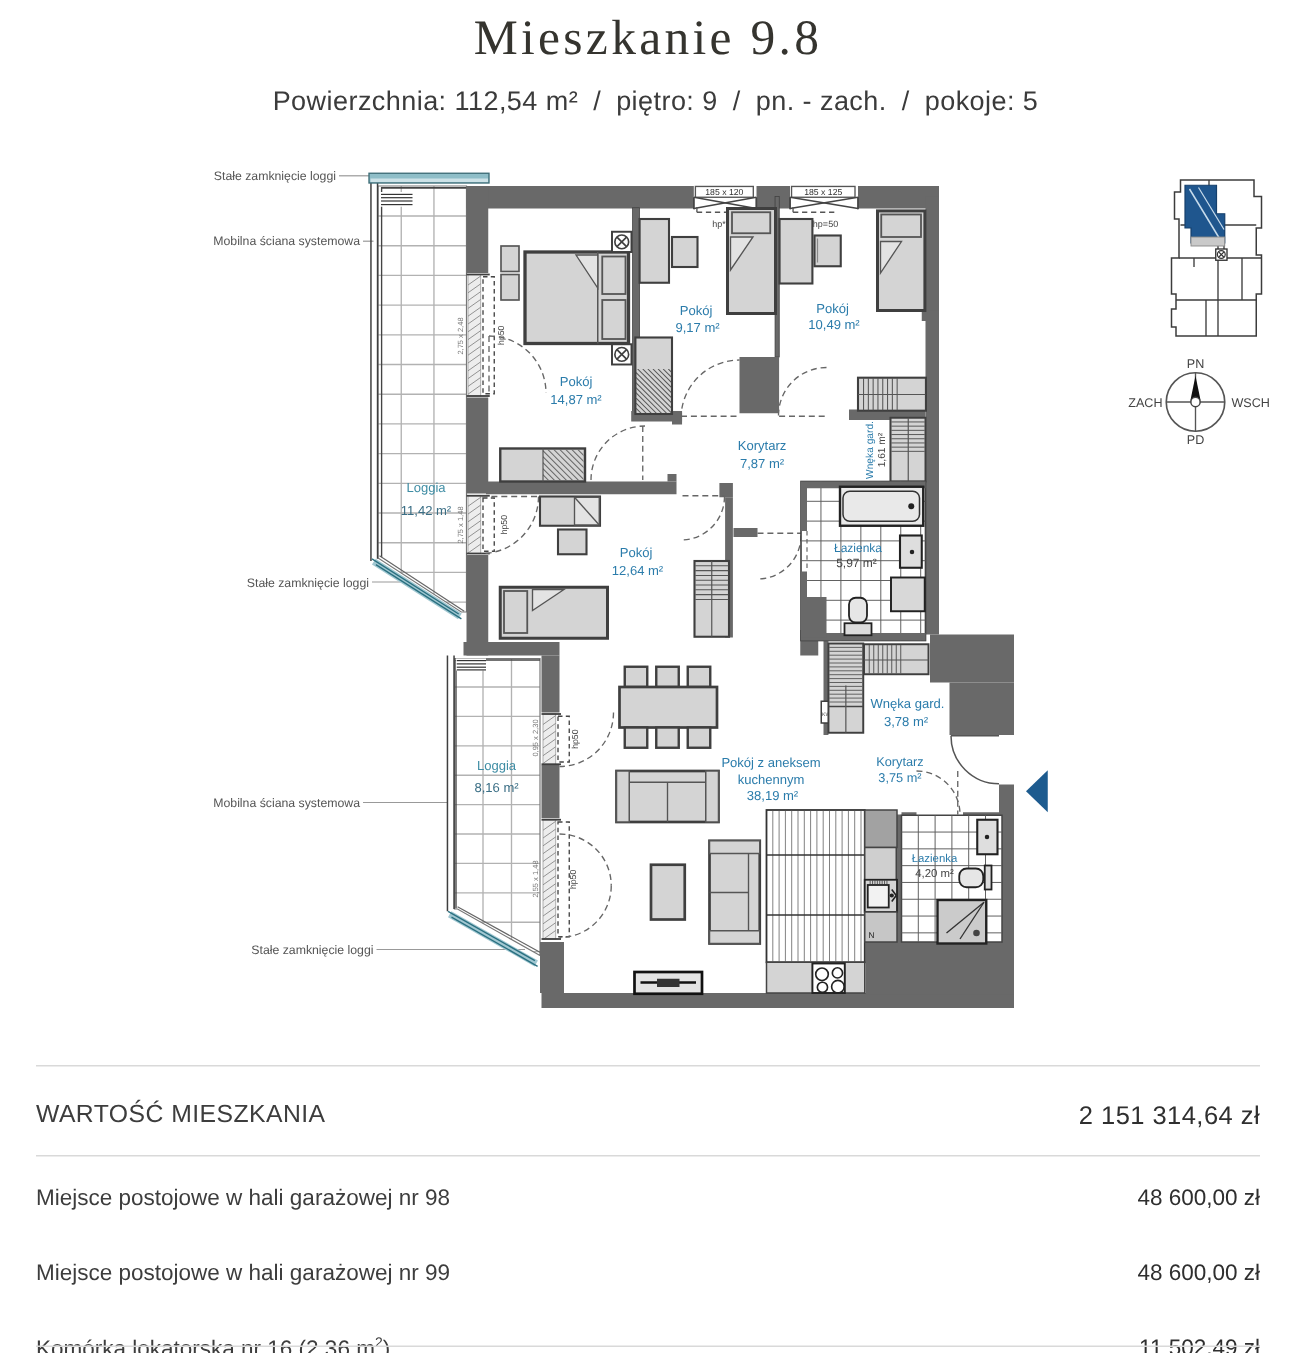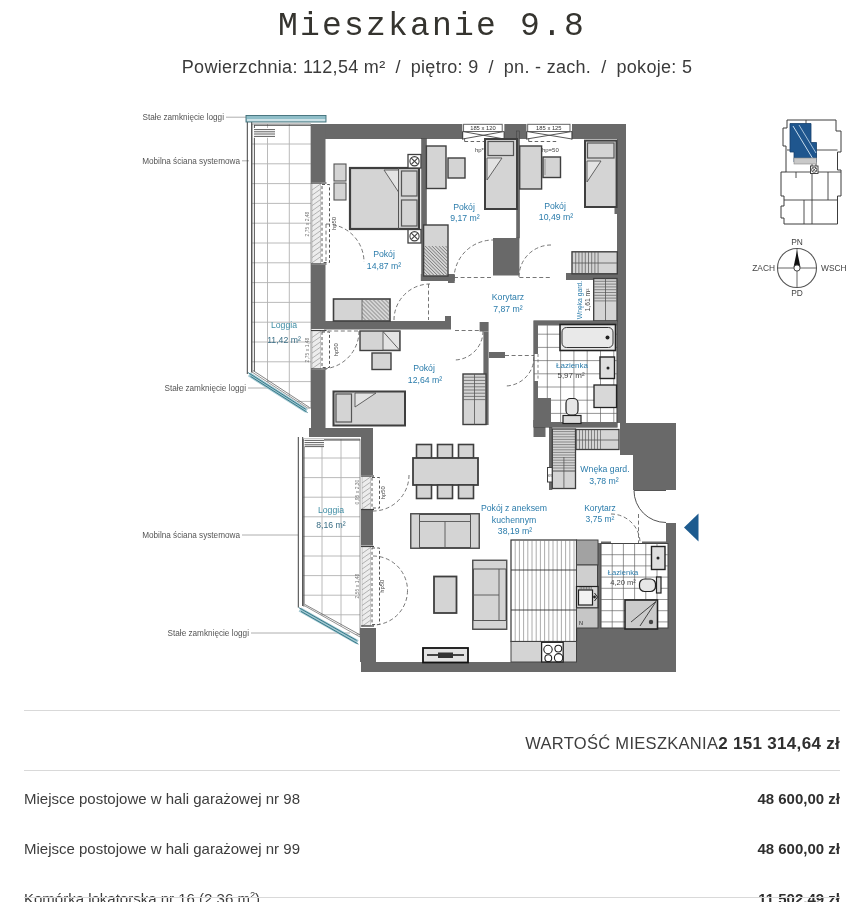--- a/index.html
+++ b/index.html
@@ -1,25 +1,25 @@
 <!DOCTYPE html>
 <html lang="pl"><head>
 <meta charset="utf-8">
 <title>Mieszkanie 9.8</title>
 <style>
   html,body { margin:0; padding:0; background:#fff; }
   body { width:864px; height:902px; position:relative; font-family:"Liberation Sans", sans-serif; overflow:hidden; }
   .title { position:absolute; left:0; top:8px; width:100%; text-align:center;
-    font-family:Liberation Mono, monospace; font-size:33px; font-weight:400; color:#35342f; letter-spacing:2.2px; }
+    font-family:Liberation Serif, serif; font-size:33px; font-weight:400; color:#35342f; letter-spacing:2.2px; }
   .subtitle { position:absolute; left:5px; top:57px; width:100%; text-align:center;
     font-size:18px; color:#3b3b3b; letter-spacing:0.3px; }
   .subtitle .sep { margin:0 10px; }
   .hr { position:absolute; left:24px; width:816px; border-top:1px solid #d9d9d9; height:0; }
   .row { position:absolute; left:24px; width:816px; color:#3d3d3d; font-size:15px; }
-  .row .val { float:right; font-weight:700; color:#2f2f2f; }
+  .row .val { float:right; font-weight:400; color:#2f2f2f; }
   sup { font-size:62%; }
 </style>
 </head>
 <body>
 
 <div class="title">Mieszkanie 9.8</div>
 
 <div class="subtitle">Powierzchnia: 112,54 m²<span class="sep">/</span>piętro: 9<span class="sep">/</span>pn. - zach.<span class="sep">/</span>pokoje: 5</div>
 <svg xmlns="http://www.w3.org/2000/svg" width="864" height="902" viewBox="0 0 864 902" style="position:absolute;left:0;top:0" font-family="Liberation Sans, sans-serif">
 
@@ -898,21 +898,21 @@
       <circle cx="797" cy="268" r="3.1" fill="#fff" stroke="#444" stroke-width="1.0"></circle>
       <text x="797" y="245" font-size="8.4" fill="#444" text-anchor="middle" font-weight="400">PN</text>
       <text x="797" y="296" font-size="8.4" fill="#444" text-anchor="middle" font-weight="400">PD</text>
       <text x="775" y="271" font-size="8.4" fill="#444" text-anchor="end" font-weight="400">ZACH</text>
       <text x="821" y="271" font-size="8.4" fill="#444" text-anchor="start" font-weight="400">WSCH</text>
     </g>
 </svg>
 
 <div class="hr" style="top:710px"></div>
 
-<div class="row" style="top:734px; font-size:16.5px; letter-spacing:0.3px;text-align:right;">WARTOŚĆ MIESZKANIA<span class="val" style="font-size:17px">2 151 314,64 zł</span></div>
+<div class="row" style="top:734px; font-size:16.5px; letter-spacing:0.3px;">WARTOŚĆ MIESZKANIA<span class="val" style="font-size:17px">2 151 314,64 zł</span></div>
 
 <div class="hr" style="top:770px"></div>
 
 <div class="row" style="top:790px">Miejsce postojowe w hali garażowej nr 98<span class="val">48 600,00 zł</span></div>
 
 <div class="row" style="top:840px">Miejsce postojowe w hali garażowej nr 99<span class="val">48 600,00 zł</span></div>
 
 <div class="row" style="top:890px">Komórka lokatorska nr 16 (2,36 m<sup>2</sup>)<span class="val">11 502,49 zł</span></div>
 
 <div class="hr" style="top:897px"></div>

